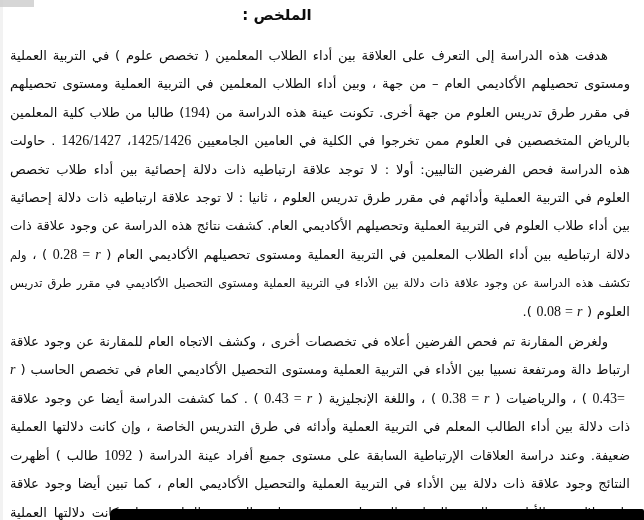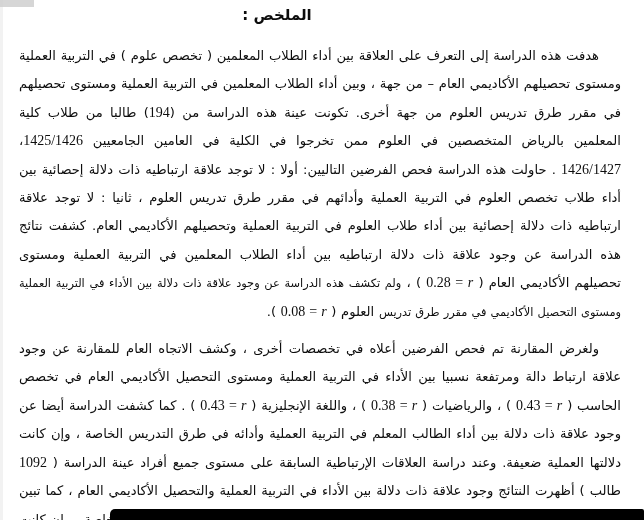--- a/index.html
+++ b/index.html
@@ -49,21 +49,21 @@
     letter-spacing: 0;
     margin: 5px 86px 17px 0;
     line-height: 20px;
   }
 
   .para {
     text-align: justify;
     text-align-last: auto;
     font-size: 13.1px;
     line-height: 28.4px;
-    margin: 9px;
+    margin: 0;
     text-indent: 22px;
     word-spacing: 0.5px;
   }
 
   .para + .para {
     margin-top: 2px;
   }
 
   
   .lat {

